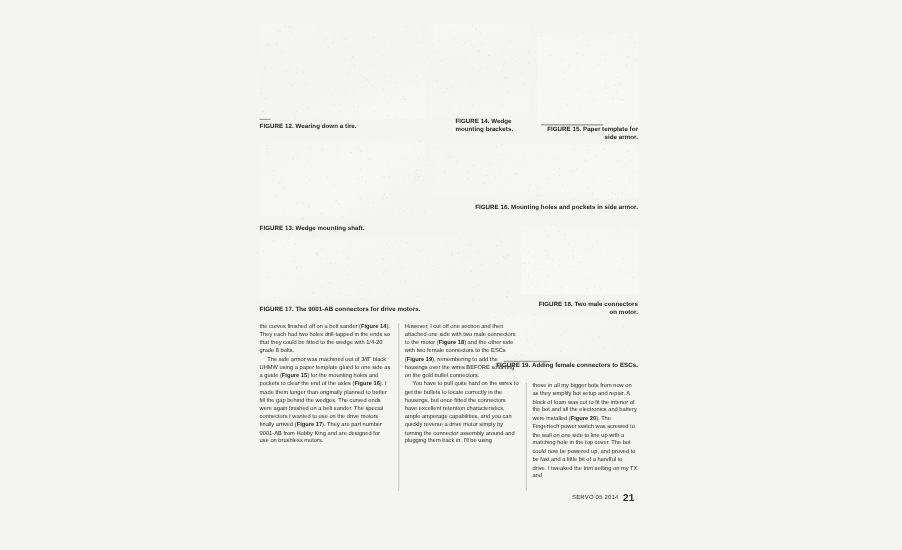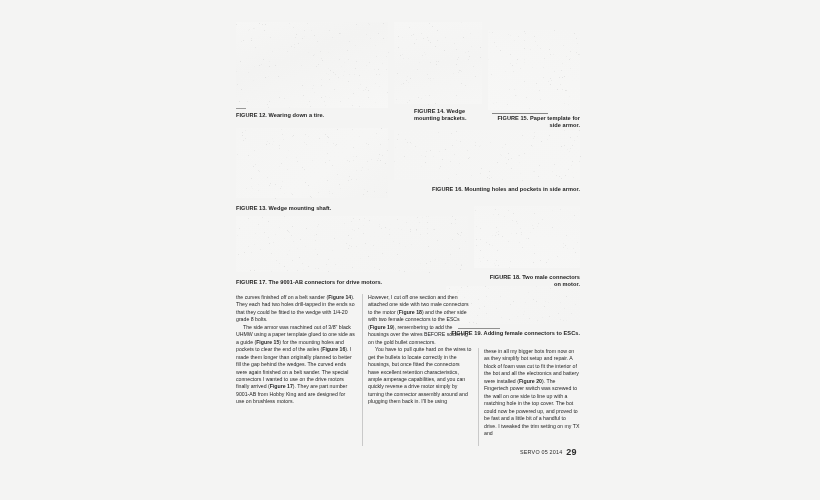--- a/index.html
+++ b/index.html
@@ -951,16 +951,16 @@
   <div class="col" style="left:368px;top:294px;width:104px;">
     <p>However, I cut off one section and then attached one side with two male connectors to the motor (<b>Figure 18</b>) and the other side with two female connectors to the ESCs (<b>Figure 19</b>), remembering to add the housings over the wires BEFORE soldering on the gold bullet connectors.</p>
     <p class="ind">You have to pull quite hard on the wires to get the bullets to locate correctly in the housings, but once fitted the connectors have excellent retention characteristics, ample amperage capabilities, and you can quickly reverse a drive motor simply by turning the connector assembly around and plugging them back in. I'll be using</p>
   </div>
 
   <div class="col" style="left:484px;top:348px;width:96px;">
     <p>these in all my bigger bots from now on as they simplify bot setup and repair. A block of foam was cut to fit the interior of the bot and all the electronics and battery were installed (<b>Figure 20</b>). The Fingertech power switch was screwed to the wall on one side to line up with a matching hole in the top cover. The bot could now be powered up, and proved to be fast and a little bit of a handful to drive. I tweaked the trim setting on my TX and</p>
   </div>
 
   <div class="footer">
-    <span>SERVO 05 2014</span><span class="pg">29</span>
+    <span>SERVO 05 2014</span><span class="pg">21</span>
   </div>
 
 </div>
 
 </body></html>

